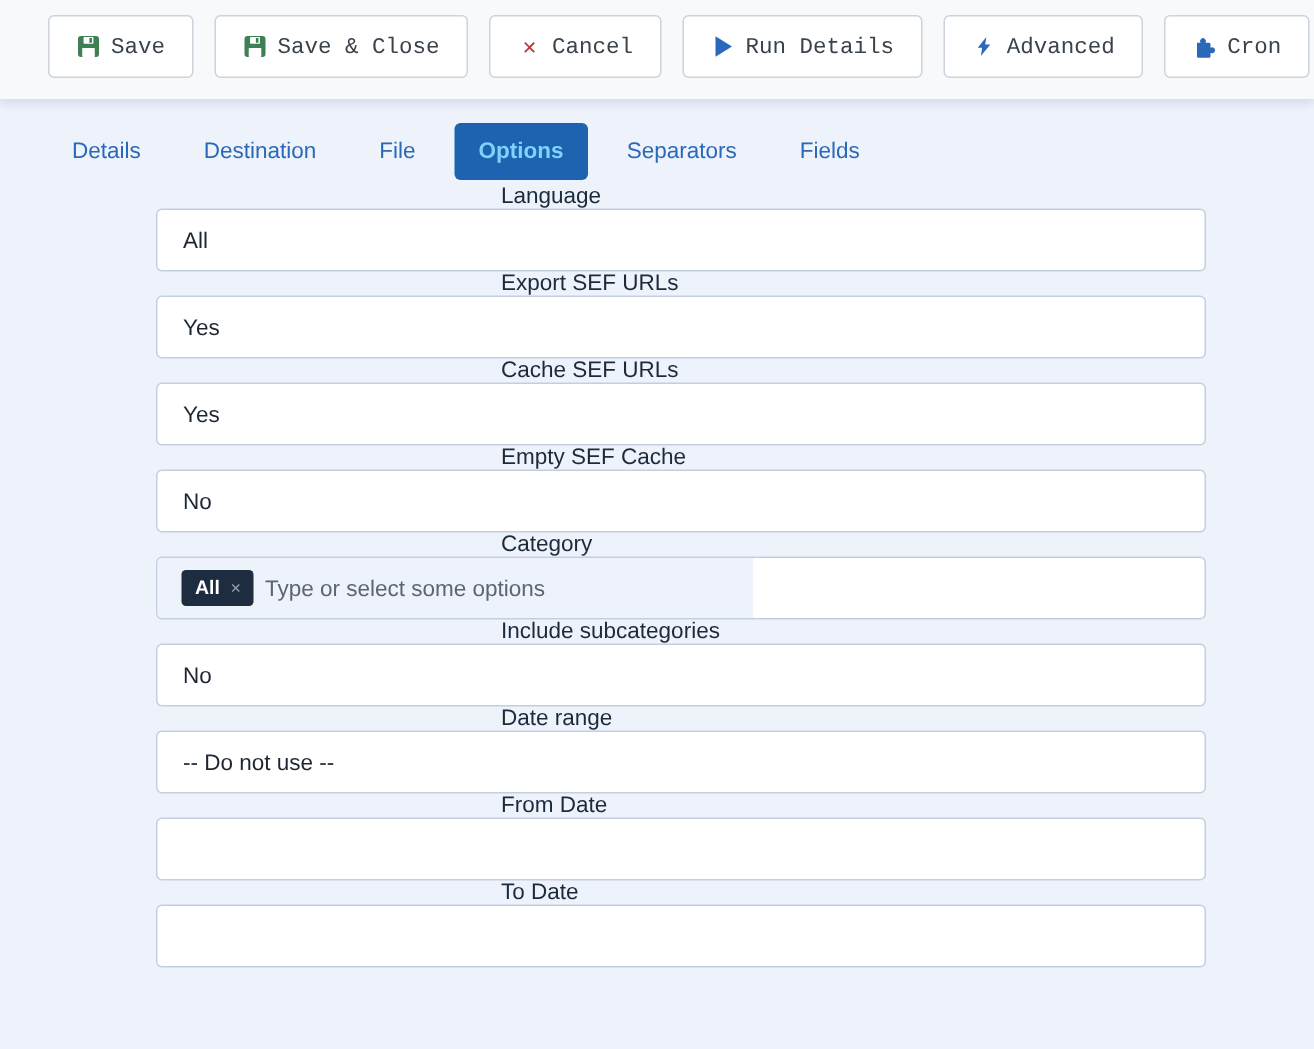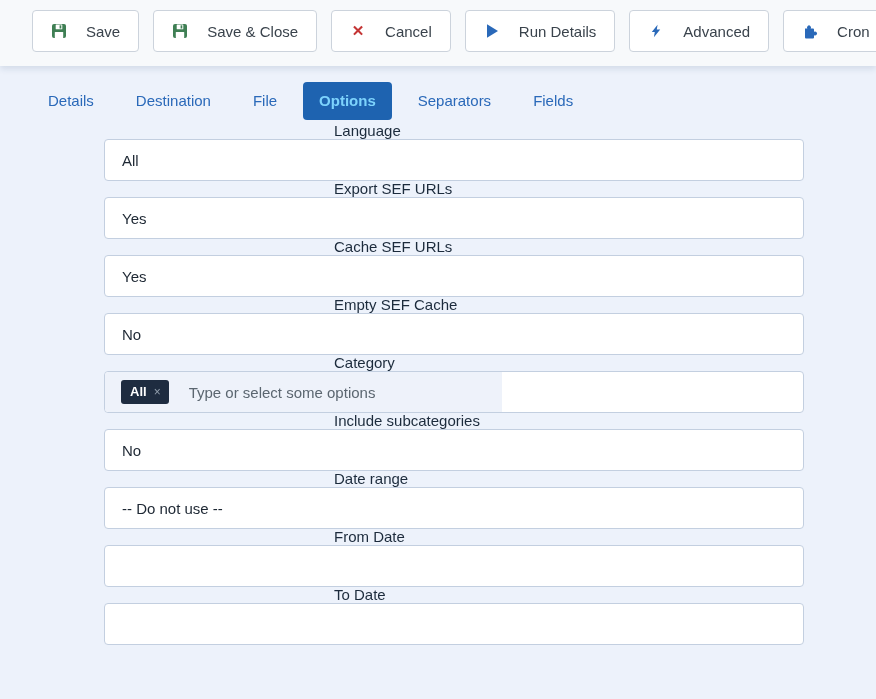--- a/index.html
+++ b/index.html
@@ -18,27 +18,27 @@
     display: flex; align-items: flex-start;
     gap: 14px;
     padding: 10px 0 0 32px;
   }
   .tbtn {
     height: 42px;
     background: #ffffff;
     border: 1px solid #ccd3dc;
     border-radius: 4px;
     display: inline-flex; align-items: center;
-    gap: 19px;
+    gap: 7px;
     padding: 0 18px;
     font-size: 15px;
     color: #3a434c;
     white-space: nowrap;
     cursor: pointer;
-    font-family: Liberation Sans, sans-serif;
+    font-family: Liberation Mono, monospace;
     flex-shrink: 0;
   }
   .tbtn .ticon { display: inline-flex; align-items: center; justify-content: center; width: 16px; height: 16px; }
   .tbtn .ticon svg { display: block; }
   .ticon.cancel-x { color: #c43535; font-weight: 700; font-size: 15px; }
   
   .content {
     height: 633px;
     padding: 16px 0 0 32px;
   }
@@ -89,21 +89,21 @@
     color: #ffffff;
     border-radius: 3px;
     padding: 5px 8px 6px 9px;
     font-size: 13px;
     font-weight: 600;
     display: inline-flex; align-items: center;
     gap: 7px;
     line-height: 1;
   }
   .chip-x { color: #93a0ae; font-size: 12px; font-weight: 400; cursor: pointer; }
-  .tags-placeholder { margin-left: 20px; font-size: 15px; color: #5b6670; }
+  .tags-placeholder { margin-left: 8px; font-size: 15px; color: #5b6670; }
 </style>
 </head>
 <body>
 
 <div class="toolbar">
     <button class="tbtn">
       <span class="ticon">
         <svg width="16" height="16" viewBox="0 0 16 16">
           <rect x="1" y="1" width="14" height="14" rx="2" fill="#3f7f54"></rect>
           <rect x="4.7" y="1.6" width="6.6" height="4.6" rx="0.5" fill="#ffffff"></rect>

